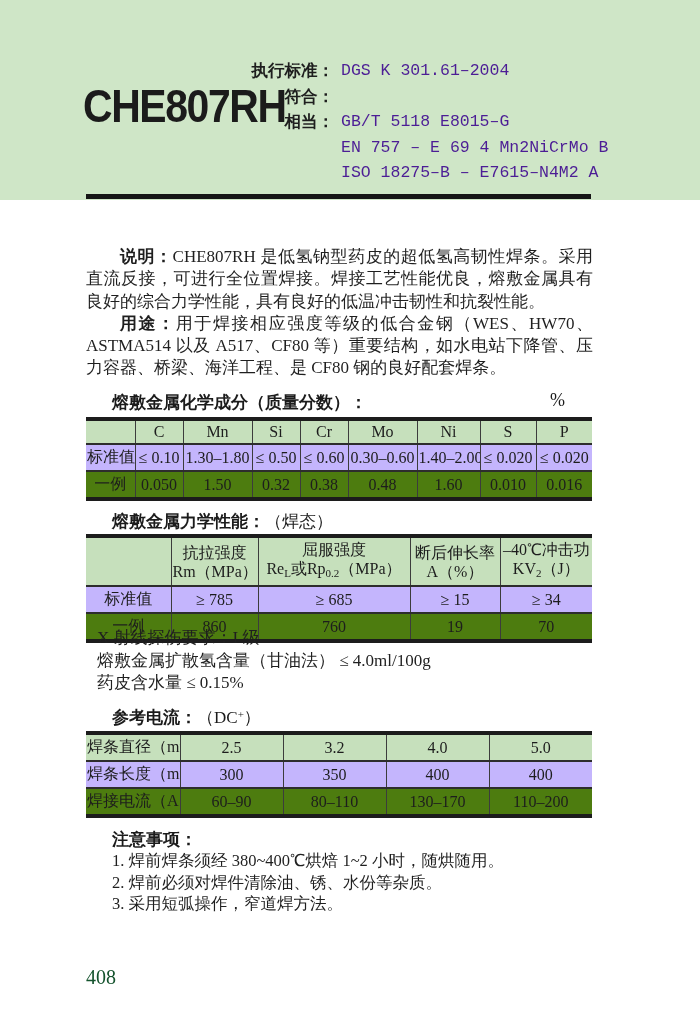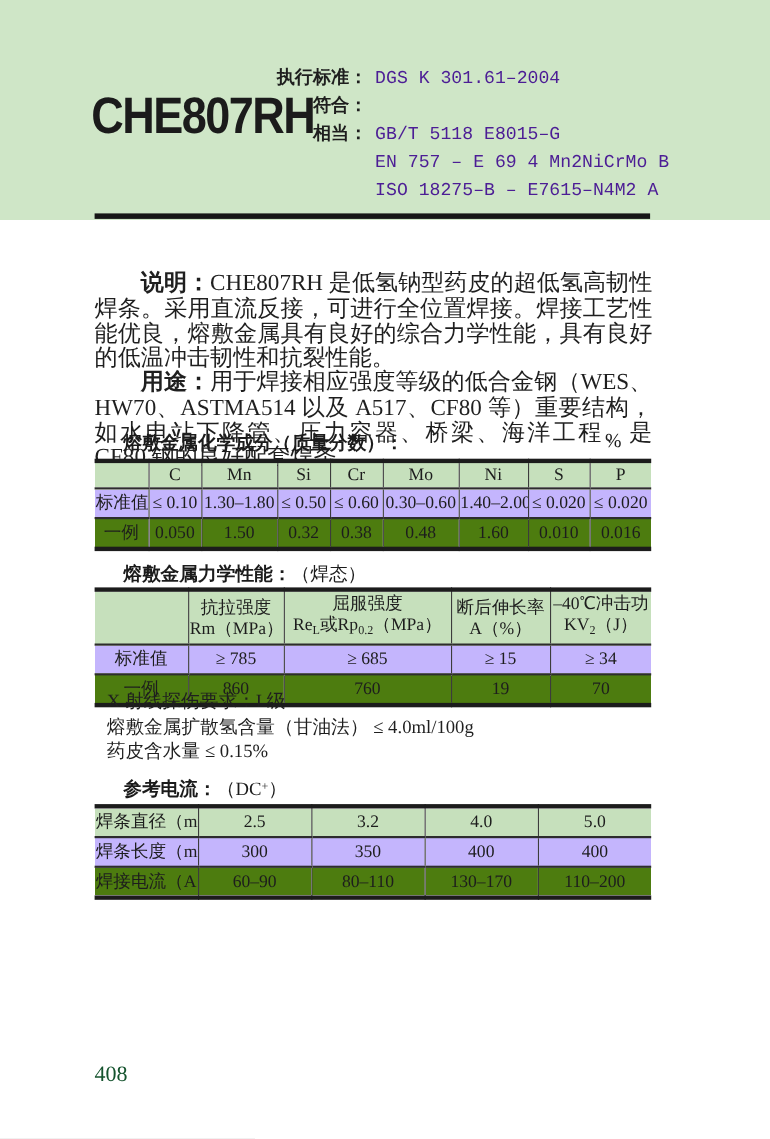--- a/index.html
+++ b/index.html
@@ -19,21 +19,21 @@
   .standards{position:absolute;left:238px;top:58px;width:360px;}
   .standard-row{display:flex;line-height:25.5px;font-size:16.5px;}
   .standard-label{
     width:96px;text-align:right;flex:0 0 96px;
     font-family:"Liberation Sans", sans-serif;font-weight:700;color:#1e1e1e;
   }
   .standard-value{margin-left:7px;font-family:Liberation Mono, monospace;color:#4c1d95;white-space:nowrap;}
   .divider-bar{position:absolute;top:194px;left:86px;width:505px;height:5px;background:#161616;}
   
   .bodytext{position:absolute;left:86px;top:246px;width:507px;}
-  .bodytext p{margin:0;font-size:21px;line-height:22.3px;text-align:justify;text-indent:2em;color:#1f1f1f;}
+  .bodytext p{margin:0;font-size:17px;line-height:22.3px;text-align:justify;text-indent:2em;color:#1f1f1f;}
   .inline-label{font-family:"Liberation Sans", sans-serif;font-weight:700;}
   
   .section-title{
     position:absolute;left:112px;
     font-family:"Liberation Sans", sans-serif;font-weight:700;font-size:17px;color:#1b1b1b;
     white-space:nowrap;
   }
   .section-title .light{font-family:"Liberation Serif", serif;font-weight:400;}
   .percent-sign{position:absolute;left:550px;font-size:18px;color:#1b1b1b;font-family:"Liberation Serif", serif;font-weight:400;}
   
@@ -235,16 +235,22 @@
     <tr class="row-pale" style="height:25px;">
       <td>焊接电流（A）</td>
       <td>60–90</td>
       <td>80–110</td>
       <td>130–170</td>
       <td>110–200</td>
     </tr>
   </tbody>
     </table>
 
+  <div class="notes-block" style="top:829px;">
+    <div class="notes-title">注意事项：</div>
+    <div class="note-item">1. 焊前焊条须经 380~400℃烘焙 1~2 小时，随烘随用。</div>
+    <div class="note-item">2. 焊前必须对焊件清除油、锈、水份等杂质。</div>
+    <div class="note-item">3. 采用短弧操作，窄道焊方法。</div>
+  </div>
 
   <div class="page-number">408</div>
 
 </div>
 
 </body></html>

